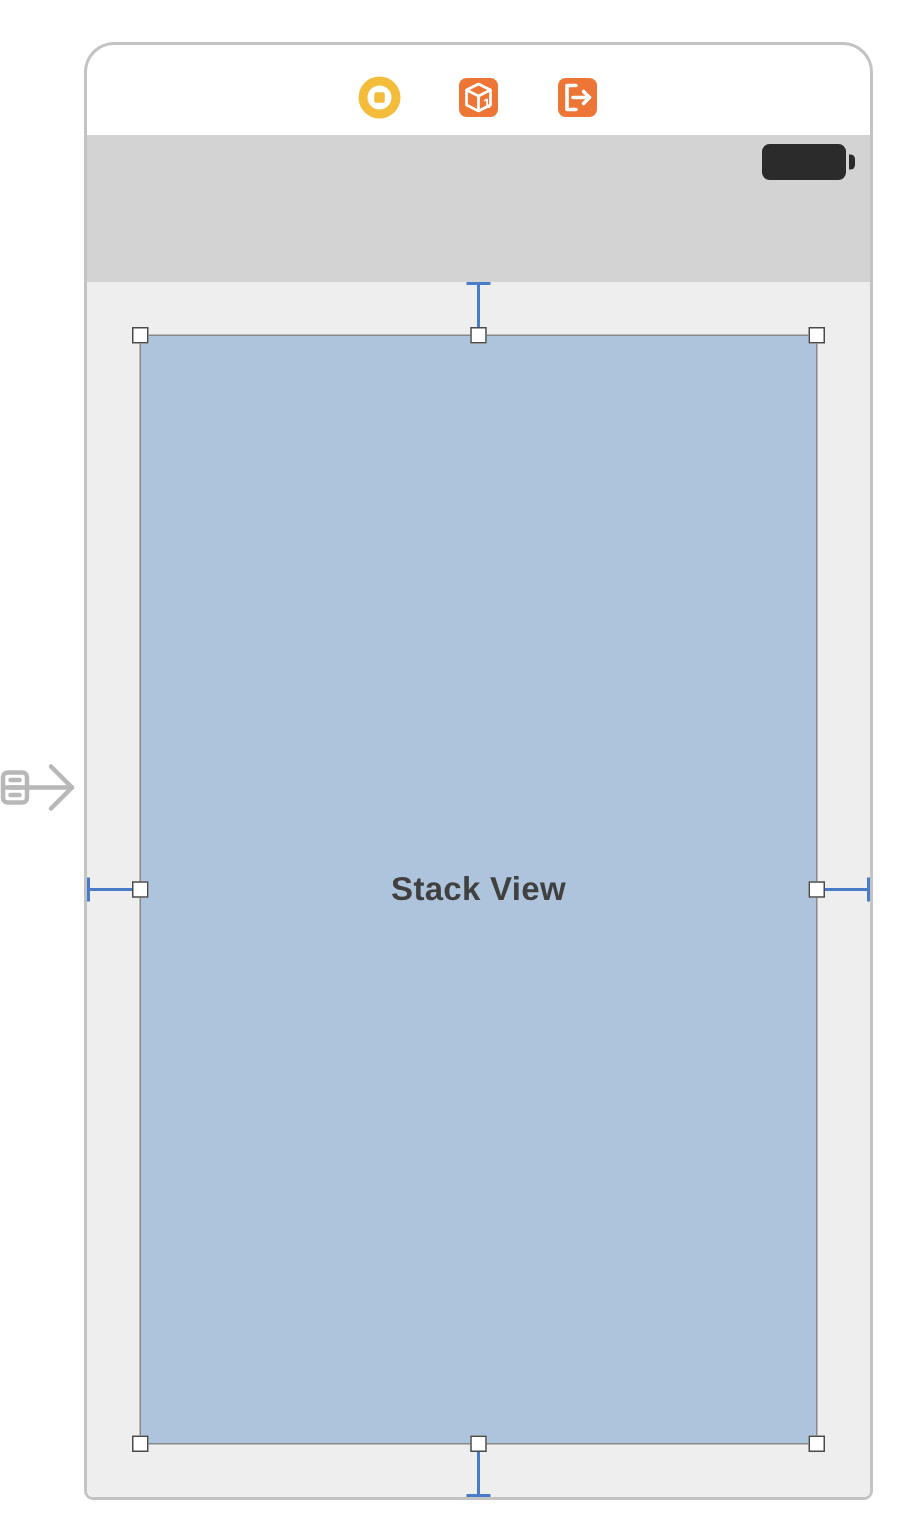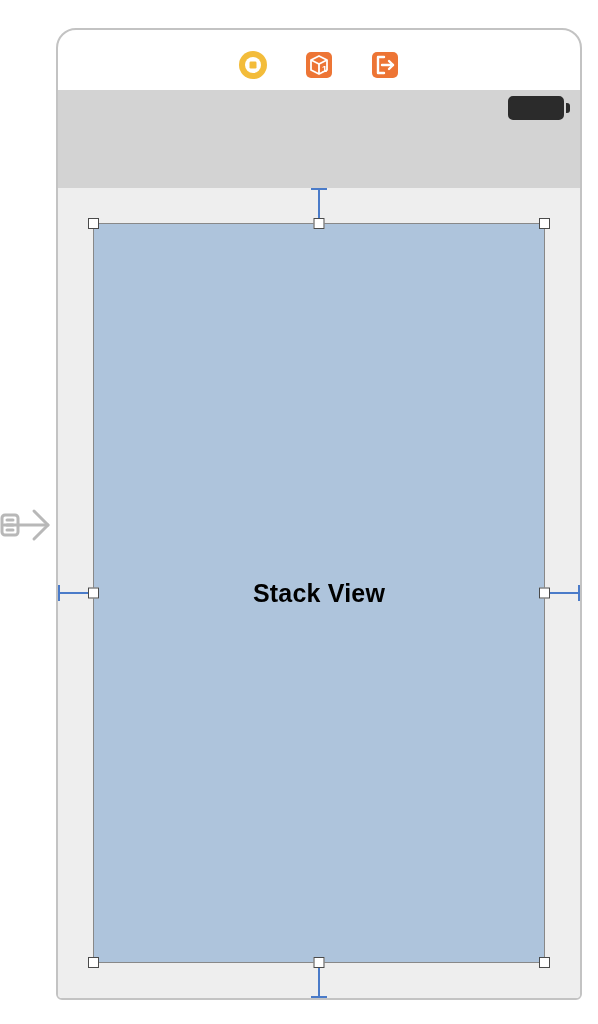--- a/index.html
+++ b/index.html
@@ -27,21 +27,21 @@
   .tick{position:absolute;background:#4a7bc9;}
   .tick.ht{width:16px;height:2px;left:50%;transform:translateX(-8px);} 
   .tick.vt{height:16px;width:2px;top:50%;transform:translateY(-8px);} 
   
   .stack{
     position:absolute;left:36px;right:36px;top:36px;bottom:36px;
     background:#aec4dc;
     display:flex;align-items:center;justify-content:center;
   }
   .sel-outline{position:absolute;inset:-1px;border:1px solid #888;pointer-events:none;}
-  .stack-label{color:#000000;font-weight:700;font-size:25px;letter-spacing:.2px;}
+  .stack-label{color:#404040;font-weight:700;font-size:22px;letter-spacing:.2px;}
   
   .h{position:absolute;width:11px;height:11px;background:#fff;border:1.5px solid #4a4a4a;box-sizing:border-box;}
   .h.n {top:-6px;left:50%;transform:translateX(-50%);}
   .h.s {bottom:-6px;left:50%;transform:translateX(-50%);}
   .h.w {left:-6px;top:50%;transform:translateY(-50%);}
   .h.e {right:-6px;top:50%;transform:translateY(-50%);}
   .h.nw{left:-6px;top:-6px;}
   .h.ne{right:-6px;top:-6px;}
   .h.sw{left:-6px;bottom:-6px;}
   .h.se{right:-6px;bottom:-6px;}

